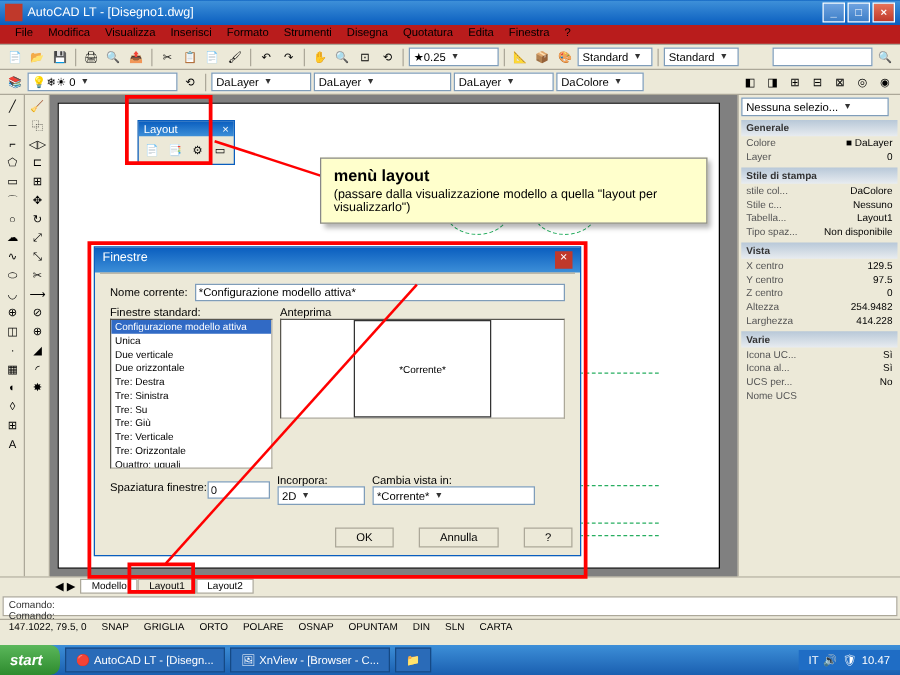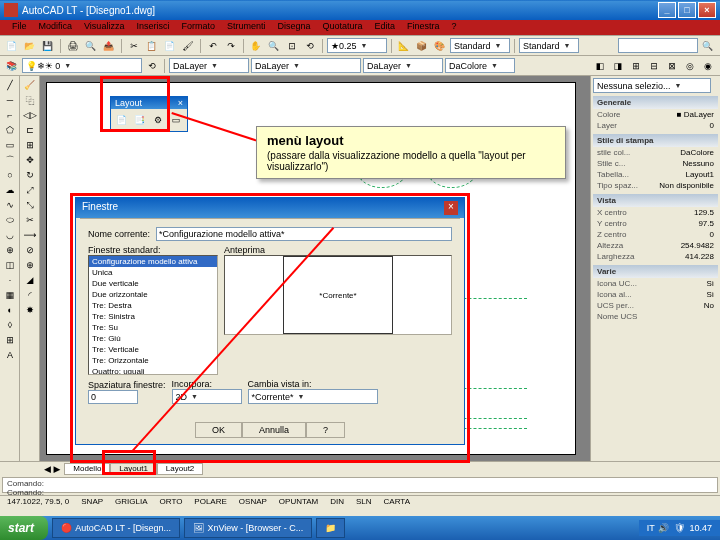--- a/index.html
+++ b/index.html
@@ -75,21 +75,21 @@
 .dialog .tabs2 { display: flex; padding: 4px 6px 0; }
 .dialog .tab2 { padding: 2px 8px; background: #ece9d8; border: 1px solid #aca899; border-bottom: none; font-size: 9px; }
 .dialog .tab2.active { background: #fff; }
 .dialog .content { padding: 8px; font-size: 9px; border-top: 1px solid #aca899; margin: 0 4px; }
 .dialog .row { display: flex; margin-bottom: 4px; gap: 6px; align-items: center; }
 .dialog .listbox { width: 130px; height: 120px; background: #fff; border: 1px inset #aca899; overflow: hidden; }
 .dialog .listbox div { padding: 1px 3px; font-size: 8px; }
 .dialog .listbox div.sel { background: #316ac5; color: #fff; }
 .dialog .preview { flex: 1; height: 120px; background: #fff; border: 1px inset #aca899; display: flex; align-items: center; justify-content: center; position: relative; }
 .dialog .preview .inner { border: 1px solid #333; width: 110px; height: 78px; display: flex; align-items: center; justify-content: center; font-size: 8px; }
-.dialog .btns { display: flex; justify-content: center; gap: 0; padding: 6px; }
+.dialog .btns { display: flex; justify-content: flex-end; gap: 20px; padding: 6px; }
 .dialog button { padding: 2px 16px; font-size: 9px; background: #ece9d8; border: 1px solid #aca899; }
 .dialog input, .dialog select { font-size: 9px; border: 1px solid #7f9db9; padding: 1px 2px; background: #fff; }
 
 
 .sketch { position: absolute; border-top: 1px dashed #27ae60; }
 .oval { position: absolute; border: 1px dashed #27ae60; border-radius: 50%; }
 </style>
 </head>
 <body>
 
@@ -132,21 +132,21 @@
   <div class="tb-btn">🖌</div>
   <div class="tb-sep"></div>
   <div class="tb-btn">↶</div>
   <div class="tb-btn">↷</div>
   <div class="tb-sep"></div>
   <div class="tb-btn">✋</div>
   <div class="tb-btn">🔍</div>
   <div class="tb-btn">⊡</div>
   <div class="tb-btn">⟲</div>
   <div class="tb-sep"></div>
-  <div class="tb-combo" style="width:60px">★0.25</div>
+  <div class="tb-combo" style="width:72px">★0.25</div>
   <div class="tb-sep"></div>
   <div class="tb-btn">📐</div>
   <div class="tb-btn">📦</div>
   <div class="tb-btn">🎨</div>
   <div class="tb-combo" style="width:60px">Standard</div>
   <div class="tb-sep"></div>
   <div class="tb-combo" style="width:60px">Standard</div>
   <div style="flex:1"></div>
   <input class="tb-combo" style="width: 80px;" placeholder="">
   <div class="tb-btn">🔍</div>
@@ -370,21 +370,21 @@
         </div>
       </div>
       <div style="flex:1;display:flex;flex-direction:column">
         <span>Anteprima</span>
         <div class="preview">
           <div class="inner">*Corrente*</div>
         </div>
       </div>
     </div>
     <div class="row">
-      <div style="display:flex;flex-direction:column">
+      <div style="display:flex;flex-direction:row">
         <span>Spaziatura finestre:</span>
         <input style="width: 50px;" value="0">
       </div>
       <div style="display:flex;flex-direction:column">
         <span>Incorpora:</span>
         <div class="tb-combo" style="width:70px">2D</div>
       </div>
       <div style="display:flex;flex-direction:column;flex:1">
         <span>Cambia vista in:</span>
         <div class="tb-combo" style="width:130px">*Corrente*</div>

